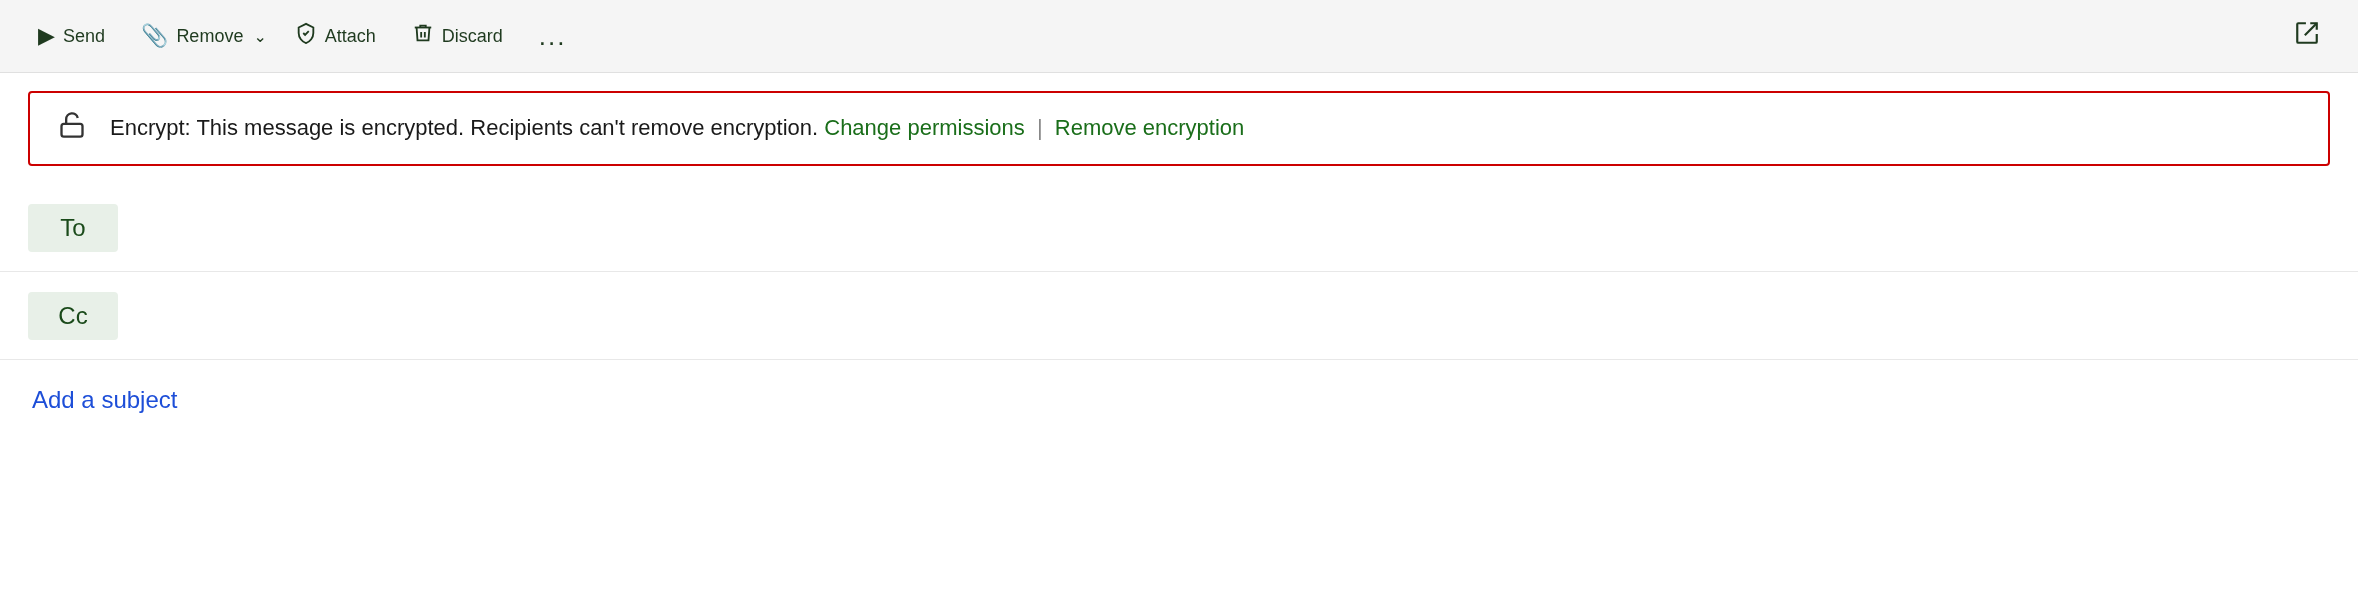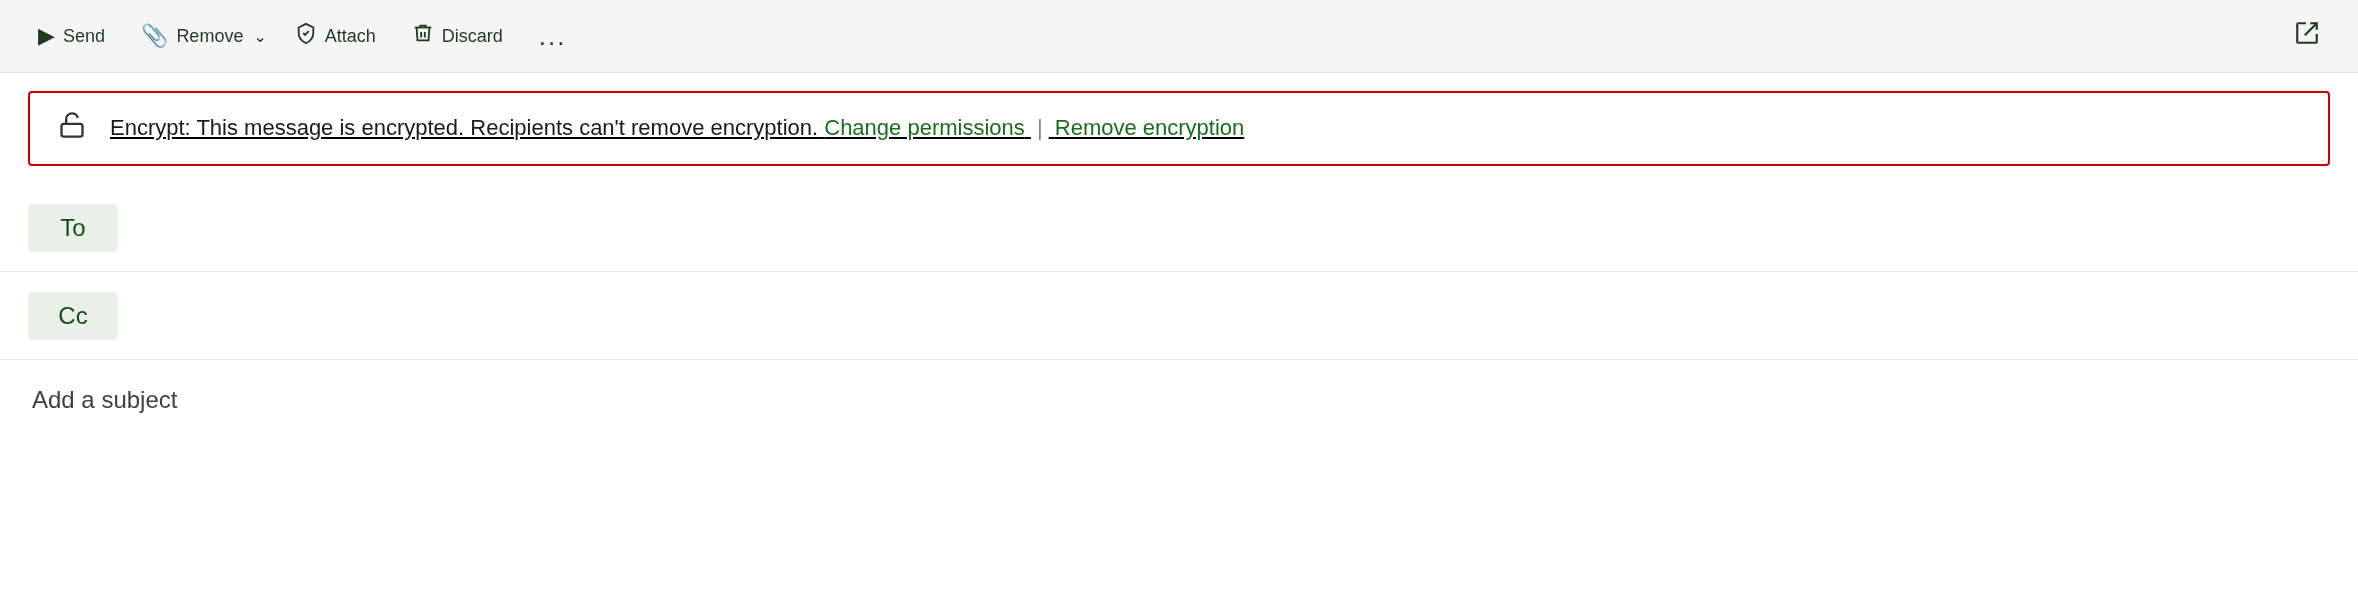--- a/index.html
+++ b/index.html
@@ -102,21 +102,20 @@
     .encryption-banner {
       display: flex;
       align-items: center;
       margin: 18px 28px;
       padding: 18px 28px;
       border: 2px solid #cc0000;
       border-radius: 4px;
       background: #ffffff;
       gap: 24px;
       min-height: 70px;
-      text-decoration: underline;
     }
 
     .lock-icon {
       font-size: 28px;
       color: #333333;
       flex-shrink: 0;
     }
 
     .banner-text {
       font-size: 22px;
@@ -173,21 +172,21 @@
     
     .subject-row {
       display: flex;
       align-items: center;
       padding: 22px 32px;
       min-height: 80px;
     }
 
     .subject-placeholder {
       font-size: 24px;
-      color: #404040;
+      color: #1d4ed8;
     }
   </style>
 </head>
 <body>
 
 <div class="compose-container">
 
   <div class="toolbar">
 
     <button class="toolbar-btn">

